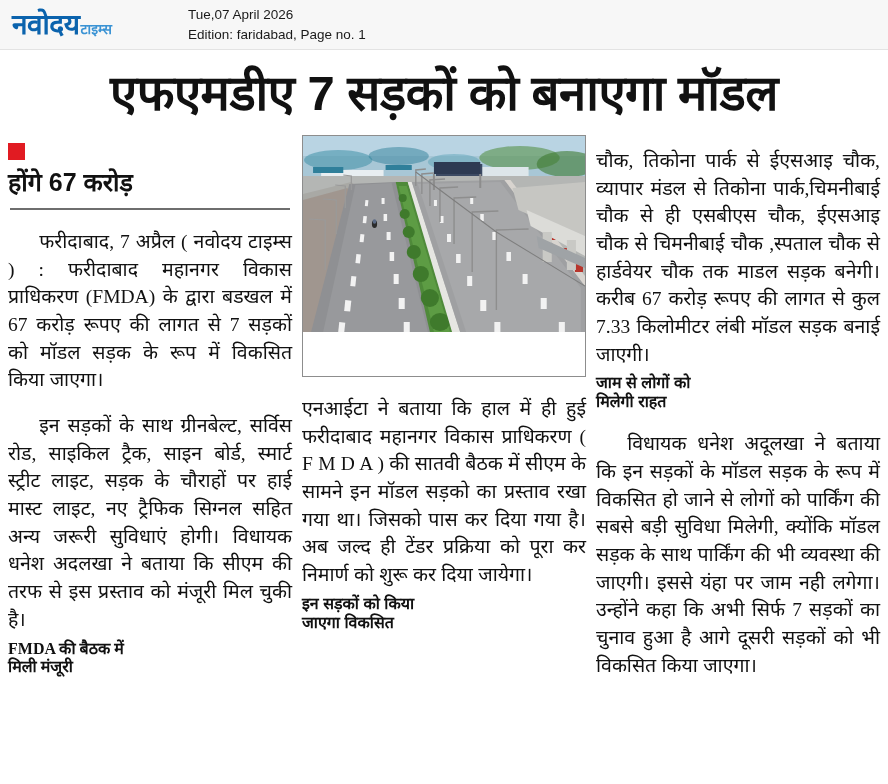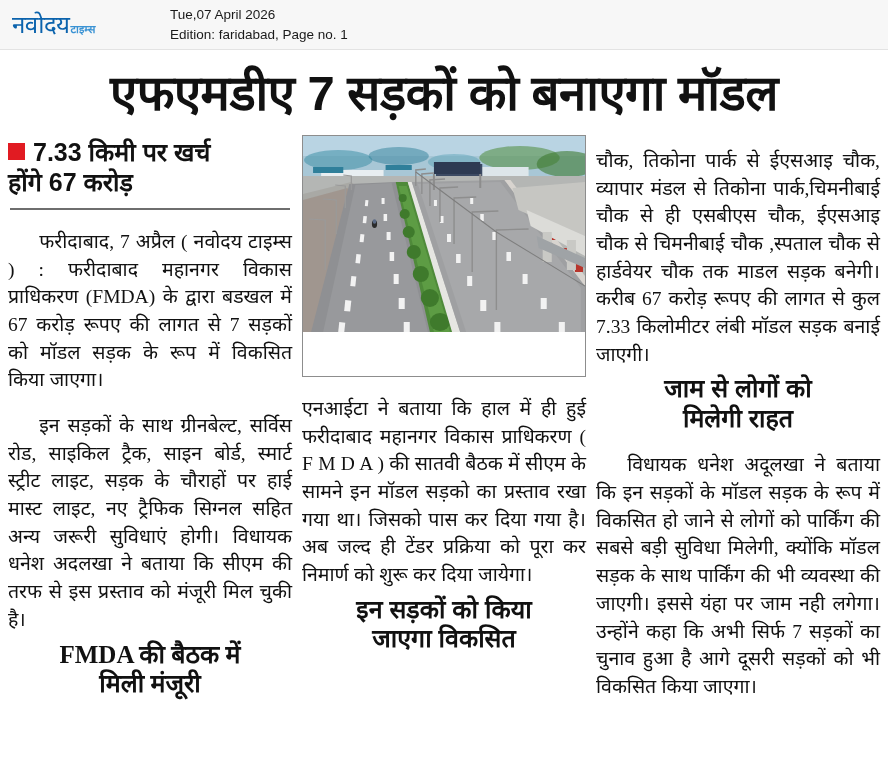--- a/index.html
+++ b/index.html
@@ -27,40 +27,40 @@
     box-sizing: border-box;
   }
   .logo-wrap {
     display: flex;
     align-items: baseline;
     width: 148px;
     flex: 0 0 148px;
   }
   .logo-main {
     font-family: "Liberation Sans", "DejaVu Sans", sans-serif;
-    font-weight: normal;
-    font-size: 24px;
+    font-weight: bold;
+    font-size: 28px;
     letter-spacing: -0.5px;
     color: #0b63ad;
     line-height: 1;
   }
   .logo-sub {
     font-family: "Liberation Sans", "DejaVu Sans", sans-serif;
     font-weight: bold;
-    font-size: 11px;
+    font-size: 14px;
     color: #3b93d4;
     line-height: 1;
     margin-left: 1px;
   }
   .edition-block {
     font-family: "Liberation Sans", "DejaVu Sans", sans-serif;
     font-size: 13.5px;
     line-height: 1.45;
     color: #1a1a1a;
-    margin-left: 10px;
+    margin-left: 28px;
   }
   .edition-block div { white-space: nowrap; }
 
   
   .headline {
     text-align: center;
     font-family: "Liberation Sans", "DejaVu Sans", sans-serif;
     font-weight: bold;
     font-size: 49px;
     line-height: 1.12;
@@ -122,23 +122,23 @@
     text-indent: 1.6em;
     hyphens: none;
     word-spacing: 0.02em;
   }
   p.body.no-indent { text-indent: 0; }
 
   
   .subhead {
     font-family: "Liberation Sans", "DejaVu Sans", sans-serif;
     font-weight: bold;
-    font-size: 25px;
+    font-size: 16px;
     line-height: 1.18;
-    text-align: center;
+    text-align: left;
     color: #111111;
     margin: 6px 0 4px 0;
   }
   .subhead.serif-mix {
     font-family: "Liberation Serif", "DejaVu Serif", serif;
     font-weight: bold;
   }
 
   
   .photo-frame {
@@ -172,21 +172,21 @@
     <div>Edition: faridabad, Page no. 1</div>
   </div>
 </div>
 
 <h1 class="headline">एफएमडीए 7 सड़कों को बनाएगा मॉडल</h1>
 
 <div class="columns">
 
   <div class="col col-1">
     <div class="deck">
-      <span class="bullet"></span><span>7.33 किमी पर खर्च</span><br>
+      <span class="bullet"></span><br>
       <span>होंगे 67 करोड़</span>
     </div>
     <hr class="deck-rule">
 
     <p class="body">फरीदाबाद, 7 अप्रैल ( नवोदय टाइम्स ) : फरीदाबाद महानगर विकास प्राधिकरण (FMDA) के द्वारा बडखल में 67 करोड़ रूपए की लागत से 7 सड़कों को मॉडल सड़क के रूप में विकसित किया जाएगा।</p>
     <p class="body">इन सड़कों के साथ ग्रीनबेल्ट, सर्विस रोड, साइकिल ट्रैक, साइन बोर्ड, स्मार्ट स्ट्रीट लाइट, सड़क के चौराहों पर हाई मास्ट लाइट, नए ट्रैफिक सिग्नल सहित अन्य जरूरी सुविधाएं होगी। विधायक धनेश अदलखा ने बताया कि सीएम की तरफ से इस प्रस्ताव को मंजूरी मिल चुकी है।</p>
 
     <div class="subhead serif-mix">
       <span>FMDA की बैठक में</span><br>
       <span>मिली मंजूरी</span>

